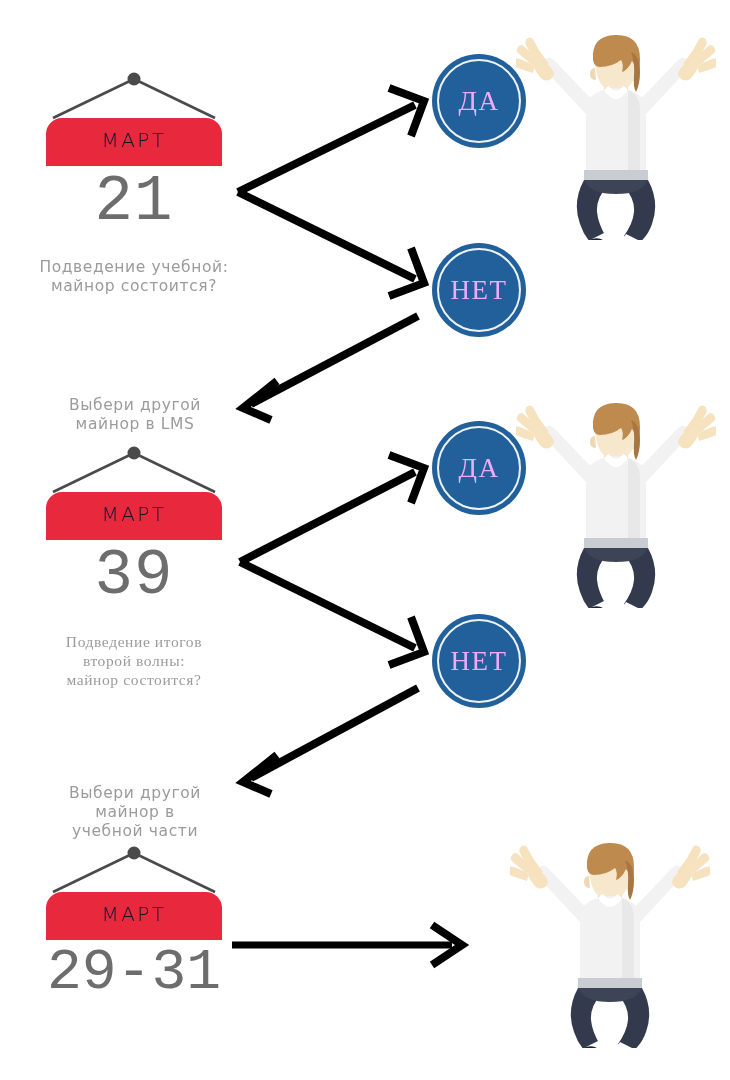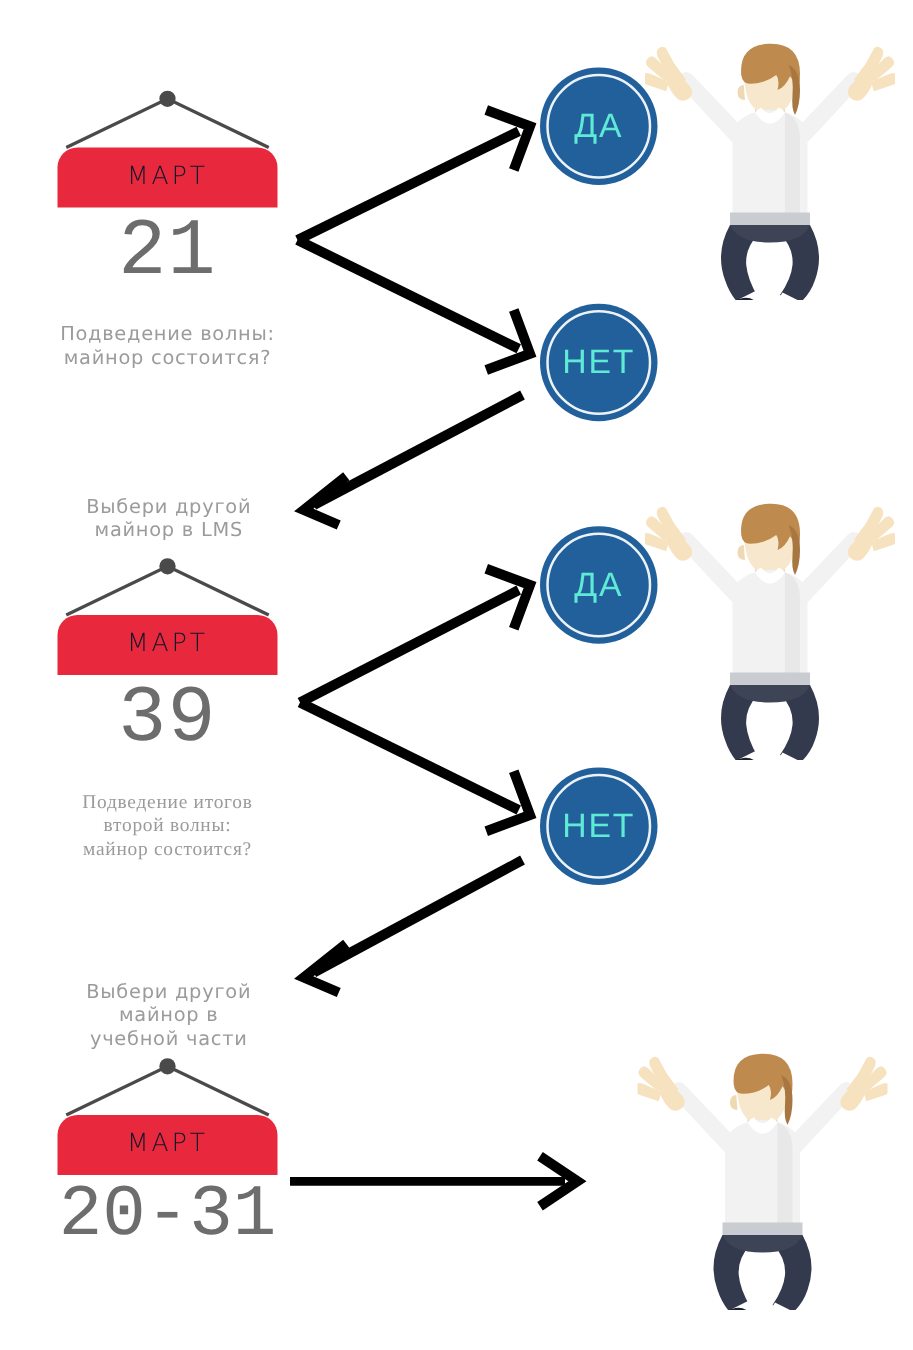--- a/index.html
+++ b/index.html
@@ -111,26 +111,26 @@
     box-sizing: border-box;
     opacity: 0.92;
   }
   .circle .clabel {
     position: absolute;
     left: 0;
     right: 0;
     top: 50%;
     transform: translateY(-50%);
     text-align: center;
-    color: #5eead4;
+    color: #f0abfc;
     font-size: 27px;
     font-weight: 300;
     letter-spacing: 1.5px;
     line-height: 1;
-    font-family: Liberation Sans, sans-serif;
+    font-family: Liberation Serif, serif;
   }
 </style>
 </head>
 <body>
 
 <div id="canvas">
 
   <svg class="stage" viewBox="0 0 730 1080">
     <defs>
 
@@ -240,21 +240,21 @@
       <use href="#jumper" x="510" y="838" width="200" height="210"></use>
     </g>
   </svg>
 
   <div class="calendar" style="left:46px; top:80px;">
     <div class="cal-banner">
       <div class="cal-month">МАРТ</div>
     </div>
     <div class="cal-day">21</div>
   </div>
-  <div class="caption" style="left:24px; top:258px; width:220px;">Подведение волны:
+  <div class="caption" style="left:24px; top:258px; width:220px;">Подведение учебной:
 майнор состоится?</div>
 
   <div class="circle" style="left:432px; top:54px;">
     <div class="ring"></div>
     <div class="clabel">ДА</div>
   </div>
   <div class="circle" style="left:432px; top:243px;">
     <div class="ring"></div>
     <div class="clabel">НЕТ</div>
   </div>
@@ -282,16 +282,16 @@
   </div>
 
   <div class="caption" style="left:40px; top:784px; width:190px;">Выбери другой
 майнор в
 учебной части</div>
 
   <div class="calendar" style="left:46px; top:854px;">
     <div class="cal-banner">
       <div class="cal-month">МАРТ</div>
     </div>
-    <div class="cal-day wide">20-31</div>
+    <div class="cal-day wide">29-31</div>
   </div>
 
 </div>
 
 </body></html>

